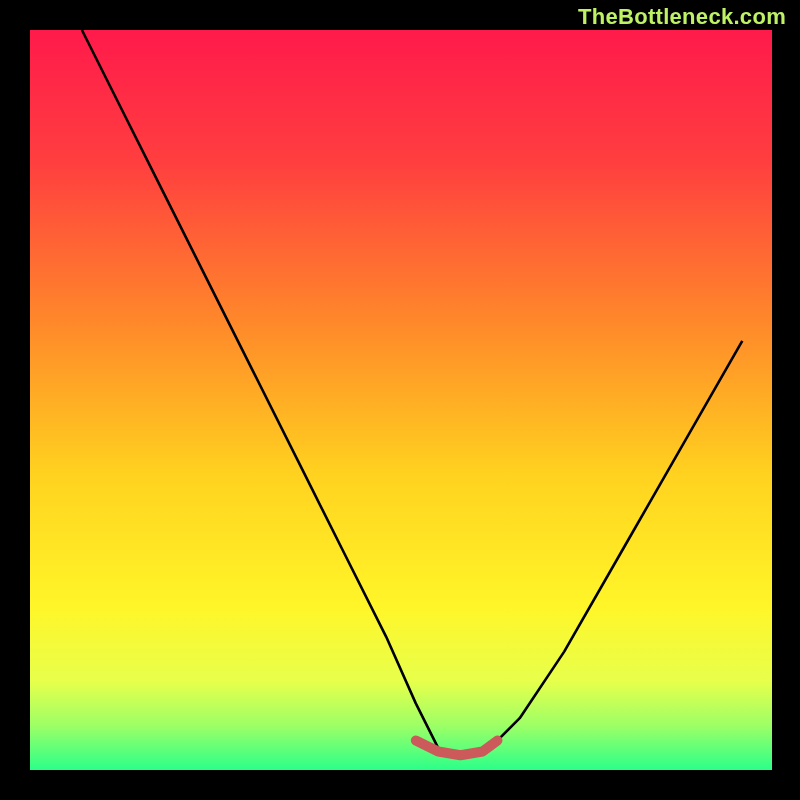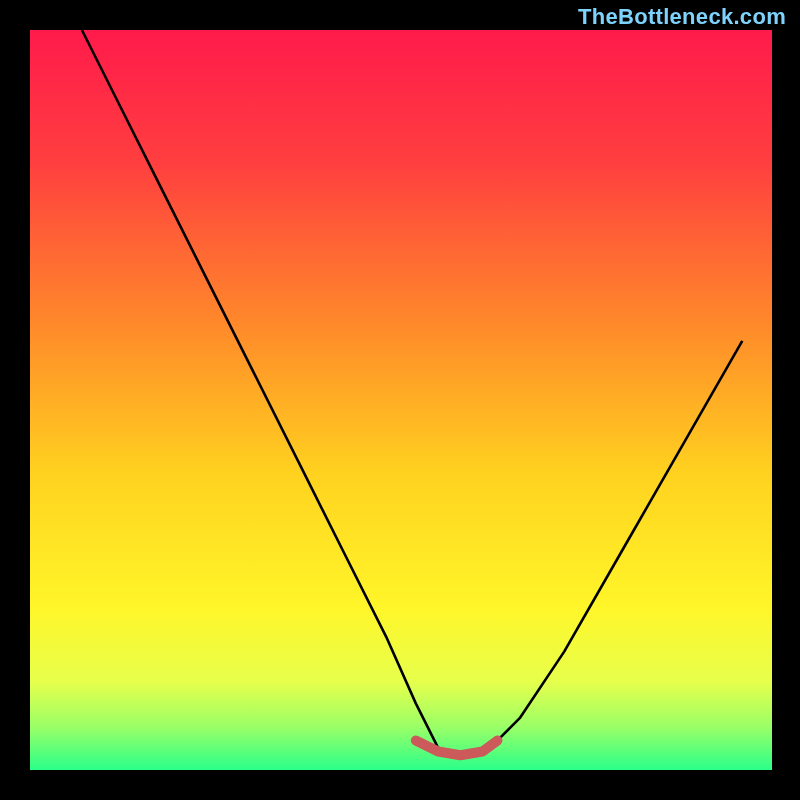--- a/index.html
+++ b/index.html
@@ -13,21 +13,21 @@
   }
   .stage {
     position: relative;
     width: 800px;
     height: 800px;
   }
   .watermark {
     position: absolute;
     top: 4px;
     right: 14px;
-    color: #7dd3fc;
+    color: #bef264;
     font-size: 22px;
     font-weight: 600;
     letter-spacing: 0.3px;
     z-index: 5;
   }
   svg {
     position: absolute;
     inset: 0;
   }
 </style>

